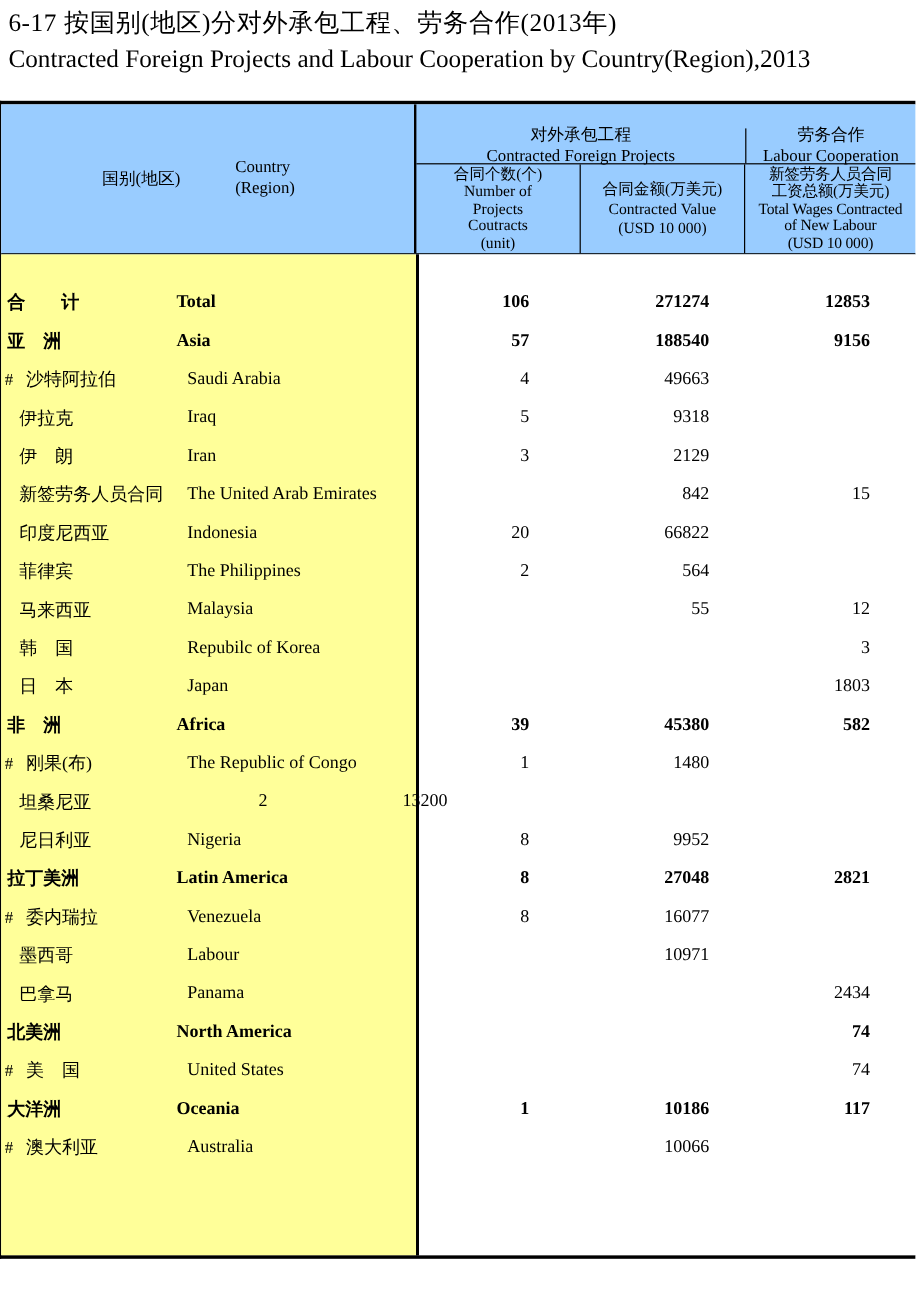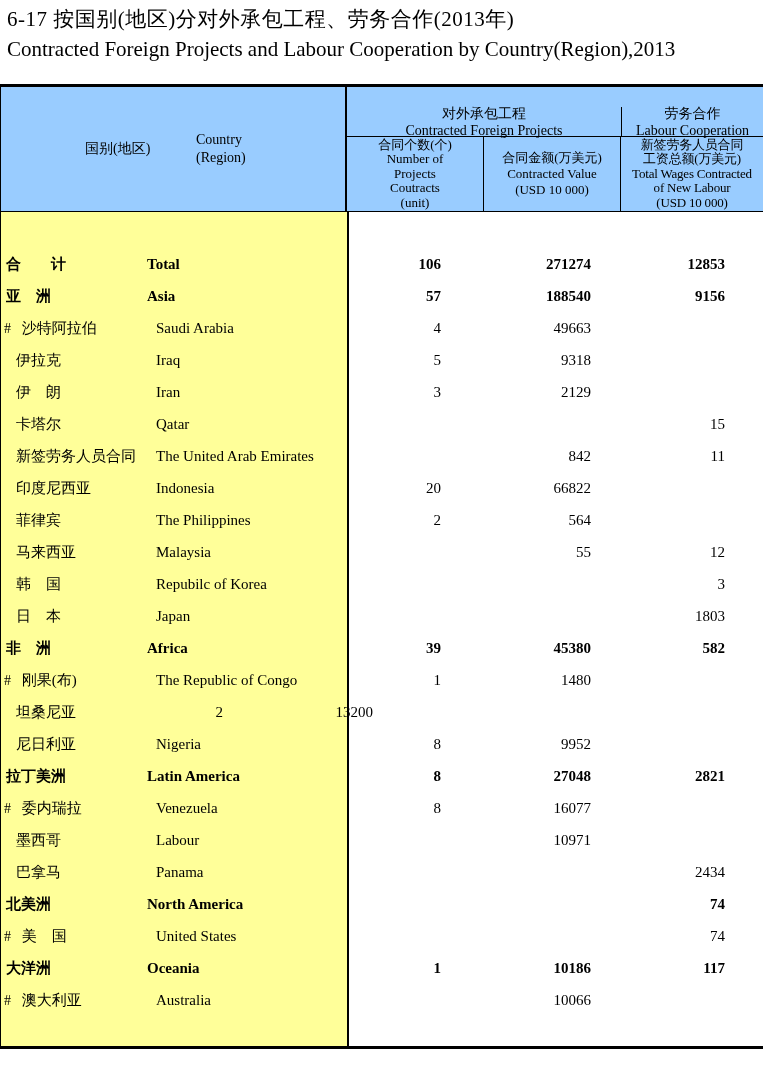--- a/index.html
+++ b/index.html
@@ -61,21 +61,21 @@
     text-align: center; white-space: pre-line;
     font-size: 13px; line-height: 14.6px;
   }
   .sub-1 { width: 137px; border-right: 1px solid #000; }
   .sub-2 { width: 137px; border-right: 1px solid #000; line-height: 16px; }
   .sub-3 { flex: 1; letter-spacing: -0.2px; }
 
   
   .tbody {
     height: 834px;
-    padding-top: 36px;
+    padding-top: 24px;
     background: linear-gradient(to right,
       #FFFF99 0, #FFFF99 346px,
       #000 346px, #000 348px,
       #ffffff 348px, #ffffff 100%);
   }
   .trow { display: flex; height: 32px; align-items: center; font-size: 15px; }
   .trow.bold { font-weight: bold; }
   .c-cn { width: 130px; white-space: nowrap; overflow: visible; }
   .lv-region { padding-left: 5px; }
   .lv-sub { padding-left: 15px; }
@@ -164,32 +164,25 @@
           <div class="c-num n3"></div>
         </div>
         <div class="trow">
           <div class="c-cn lv-sub">伊　朗</div>
           <div class="c-en en-sub">Iran</div>
           <div class="c-num n1">3</div>
           <div class="c-num n2">2129</div>
           <div class="c-num n3"></div>
         </div>
         <div class="trow">
-          <div class="c-cn lv-sub">卡塔尔</div>
-          <div class="c-en en-sub">Qatar</div>
-          <div class="c-num n1"></div>
-          <div class="c-num n2"></div>
-          <div class="c-num n3">15</div>
-        </div>
-        <div class="trow">
           <div class="c-cn lv-sub">新签劳务人员合同</div>
           <div class="c-en en-sub">The United Arab Emirates</div>
           <div class="c-num n1"></div>
           <div class="c-num n2">842</div>
-          <div class="c-num n3">11</div>
+          <div class="c-num n3">15</div>
         </div>
         <div class="trow">
           <div class="c-cn lv-sub">印度尼西亚</div>
           <div class="c-en en-sub">Indonesia</div>
           <div class="c-num n1">20</div>
           <div class="c-num n2">66822</div>
           <div class="c-num n3"></div>
         </div>
         <div class="trow">
           <div class="c-cn lv-sub">菲律宾</div>

